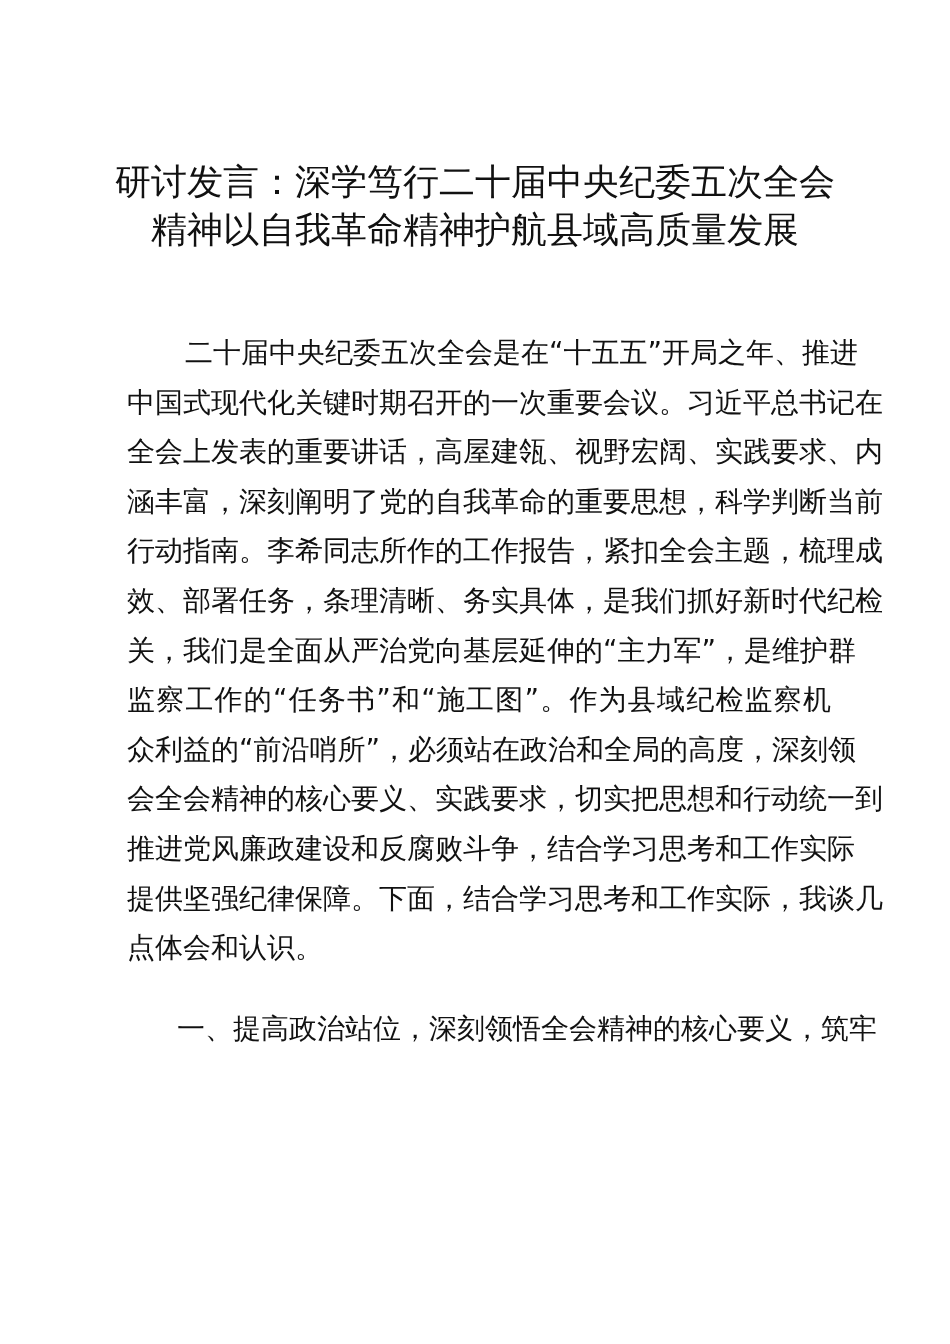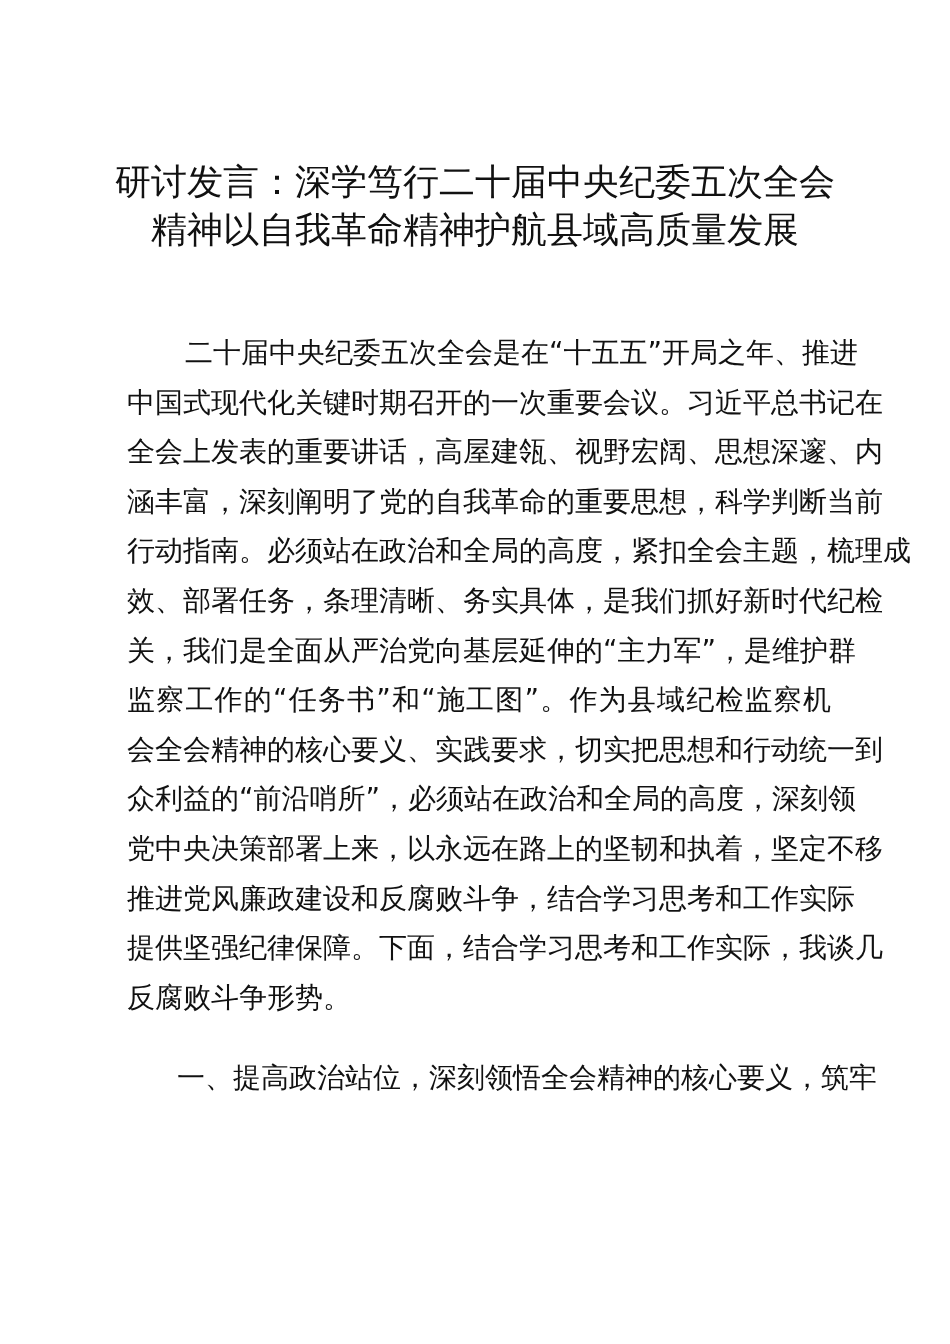--- a/index.html
+++ b/index.html
@@ -76,31 +76,30 @@
 
   <h1 class="title">
     <span class="tline">研讨发言：深学笃行二十届中央纪委五次全会</span>
     <span class="tline">精神以自我革命精神护航县域高质量发展</span>
   </h1>
 
   <div class="body-text">
     <div>
       <span class="line indent">二十届中央纪委五次全会是在“十五五”开局之年、推进</span>
       <span class="line">中国式现代化关键时期召开的一次重要会议。习近平总书记在</span>
-      <span class="line">全会上发表的重要讲话，高屋建瓴、视野宏阔、思想深邃、内</span>
+      <span class="line">全会上发表的重要讲话，高屋建瓴、视野宏阔、实践要求、内</span>
       <span class="line">涵丰富，深刻阐明了党的自我革命的重要思想，科学判断当前</span>
-      <span class="line">行动指南。必须站在政治和全局的高度，紧扣全会主题，梳理成</span>
+      <span class="line">行动指南。李希同志所作的工作报告，紧扣全会主题，梳理成</span>
       <span class="line">效、部署任务，条理清晰、务实具体，是我们抓好新时代纪检</span>
       <span class="line">关，我们是全面从严治党向基层延伸的“主力军”，是维护群</span>
       <span class="line">监察工作的“任务书”和“施工图”。作为县域纪检监察机</span>
+      <span class="line">众利益的“前沿哨所”，必须站在政治和全局的高度，深刻领</span>
       <span class="line">会全会精神的核心要义、实践要求，切实把思想和行动统一到</span>
-      <span class="line">众利益的“前沿哨所”，必须站在政治和全局的高度，深刻领</span>
-      <span class="line">党中央决策部署上来，以永远在路上的坚韧和执着，坚定不移</span>
       <span class="line">推进党风廉政建设和反腐败斗争，结合学习思考和工作实际</span>
       <span class="line">提供坚强纪律保障。下面，结合学习思考和工作实际，我谈几</span>
-      <span class="line last">反腐败斗争形势。</span>
+      <span class="line last">点体会和认识。</span>
     </div>
     <div>
       <span class="line heading">一、提高政治站位，深刻领悟全会精神的核心要义，筑牢</span>
     </div>
   </div>
 
 </div>
 
 </body></html>

